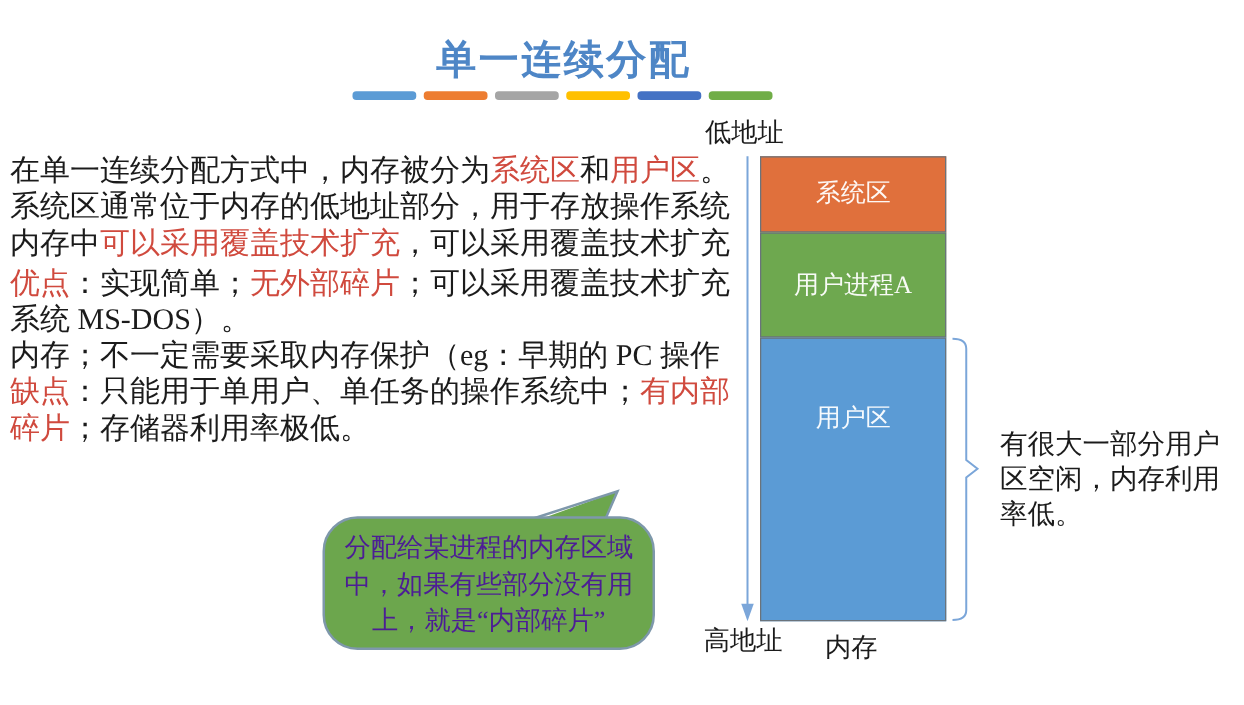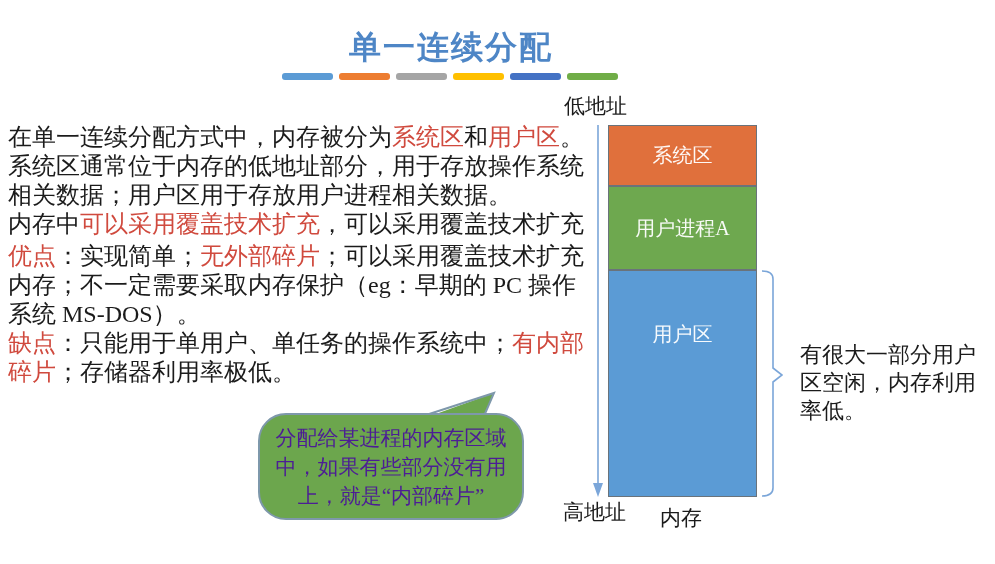--- a/index.html
+++ b/index.html
@@ -82,27 +82,26 @@
       <span style="background: rgb(165, 165, 165);"></span>
       <span style="background: rgb(255, 192, 0);"></span>
       <span style="background: rgb(68, 114, 196);"></span>
       <span style="background: rgb(112, 173, 71);"></span>
     </div>
 
   <div class="body-text">
     <div>
         <div class="line"><span>在单一连续分配方式中，内存被分为</span><span class="red">系统区</span><span>和</span><span class="red">用户区</span><span>。</span></div>
         <div class="line"><span>系统区通常位于内存的低地址部分，用于存放操作系统</span></div>
-        <div class="line"><span>相关数据；用户区用于存放用户进程相关数据。</span></div>
         <div class="line"><span>内存中</span><span class="red">可以采用覆盖技术扩充</span><span>，可以采用覆盖技术扩充</span></div>
       </div>
     <div class="para2">
         <div class="line"><span class="red">优点</span><span>：实现简单；</span><span class="red">无外部碎片</span><span>；可以采用覆盖技术扩充</span></div>
+        <div class="line"><span>系统 MS-DOS）。</span></div>
         <div class="line"><span>内存；不一定需要采取内存保护（eg：早期的 PC 操作</span></div>
-        <div class="line"><span>系统 MS-DOS）。</span></div>
         <div class="line"><span class="red">缺点</span><span>：只能用于单用户、单任务的操作系统中；</span><span class="red">有内部</span></div>
         <div class="line"><span class="red">碎片</span><span>；存储器利用率极低。</span></div>
       </div>
   </div>
 
   <div class="diag-label lbl-low">低地址</div>
 
   <svg class="addr-arrow" viewBox="0 0 20 378">
     <line x1="10" y1="3" x2="10" y2="362"></line>
     <polygon points="5,361 15,361 10,375"></polygon>

